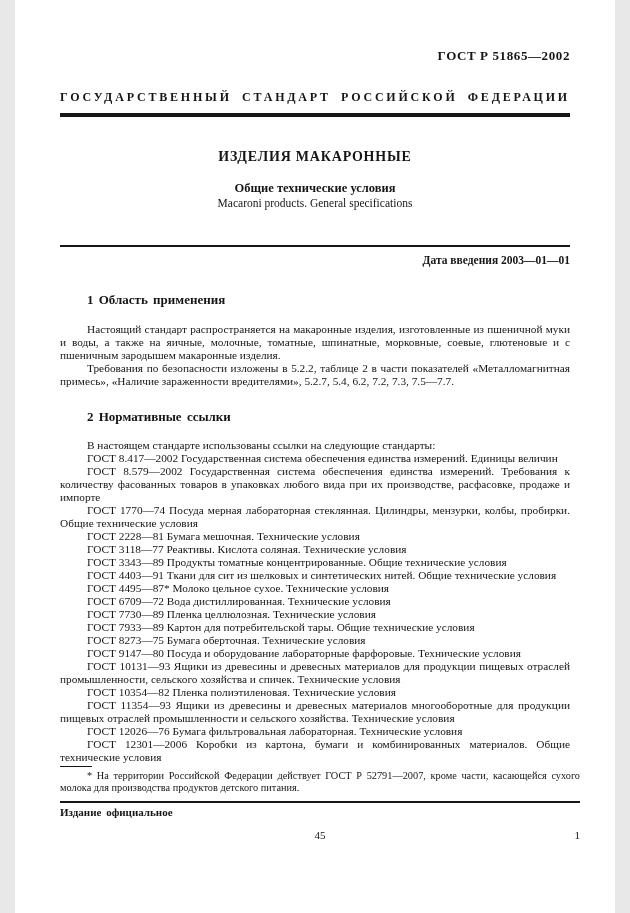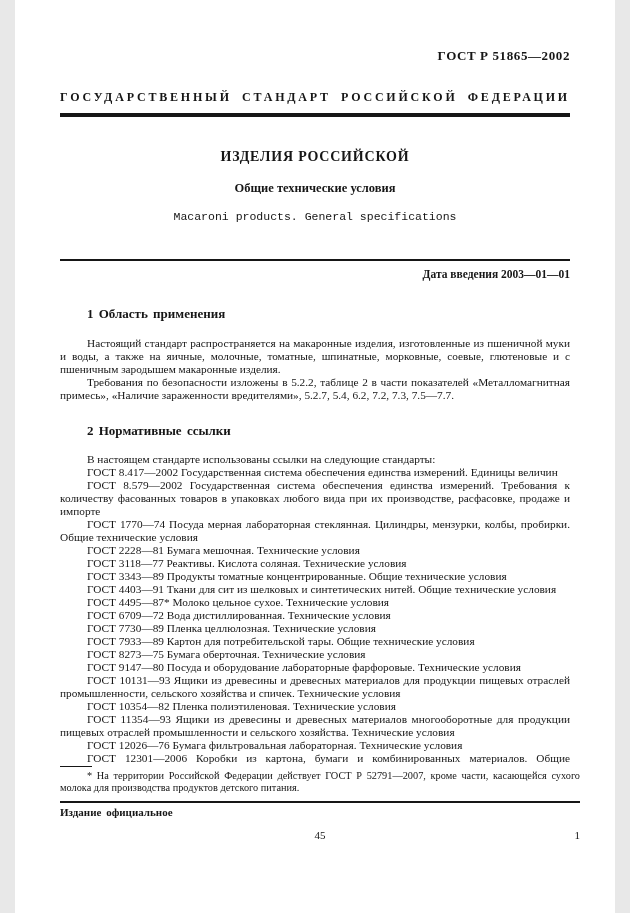--- a/index.html
+++ b/index.html
@@ -37,24 +37,23 @@
     font-size: 14px;
     letter-spacing: 0.8px;
   }
   .subtitle-ru {
     margin-top: 16px;
     text-align: center;
     font-weight: bold;
     font-size: 12.5px;
   }
   .title-en {
-    margin-top: 14px;
+    margin-top: 1px;
     text-align: center;
     font-size: 11.5px;
-    font-family: Liberation Mono, monospace;
   }
   .rule-thin { margin-top: 36px; height: 2px; background: #161616; }
   .effective-date {
     margin-top: 7px;
     text-align: right;
     font-weight: bold;
     font-size: 11.5px;
   }
   .section-heading {
     margin: 0 0 0 27px;
@@ -105,21 +104,21 @@
 <body>
 
 <div class="page">
 
   <div class="doc-number">ГОСТ Р 51865—2002</div>
 
   <div class="org-line">ГОСУДАРСТВЕННЫЙ СТАНДАРТ РОССИЙСКОЙ ФЕДЕРАЦИИ</div>
 
   <div class="rule-thick"></div>
 
-  <div class="title-ru">ИЗДЕЛИЯ РОССИЙСКОЙ</div>
+  <div class="title-ru">ИЗДЕЛИЯ МАКАРОННЫЕ</div>
   <div class="subtitle-ru">Общие технические условия</div>
   <div class="title-en">Macaroni products. General specifications</div>
 
   <div class="rule-thin"></div>
 
   <div class="effective-date">Дата введения 2003—01—01</div>
 
   <div class="section section-1">
     <h2 class="section-heading">1 Область применения</h2>
     <div class="paras">

